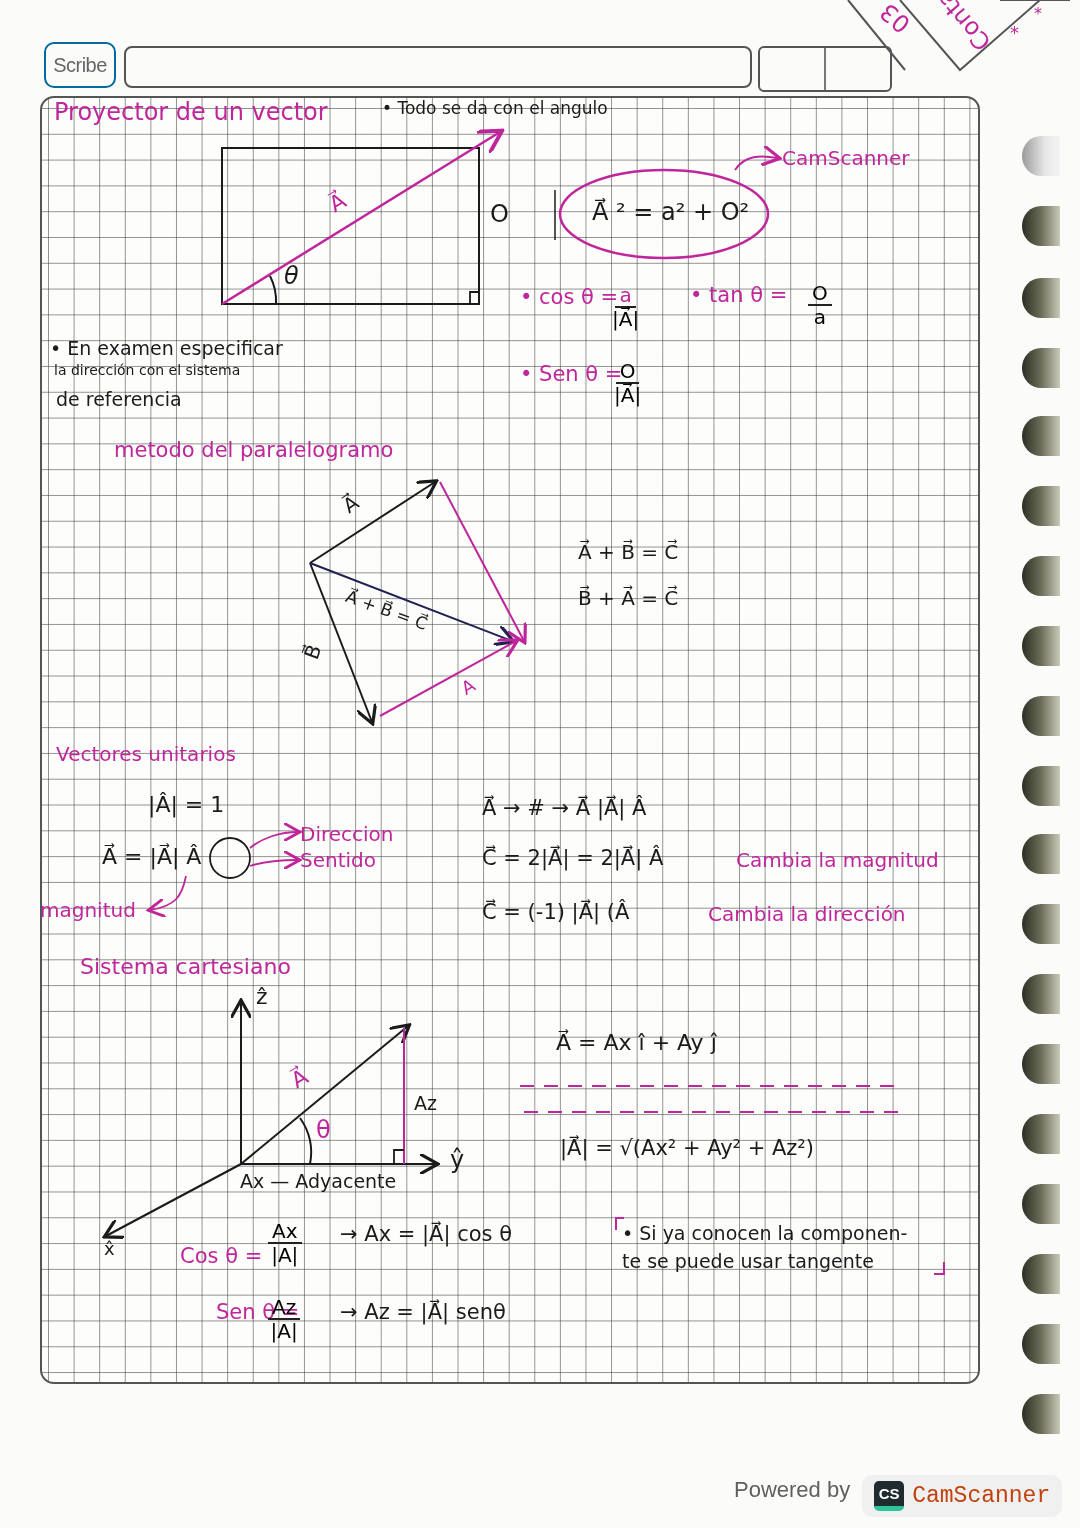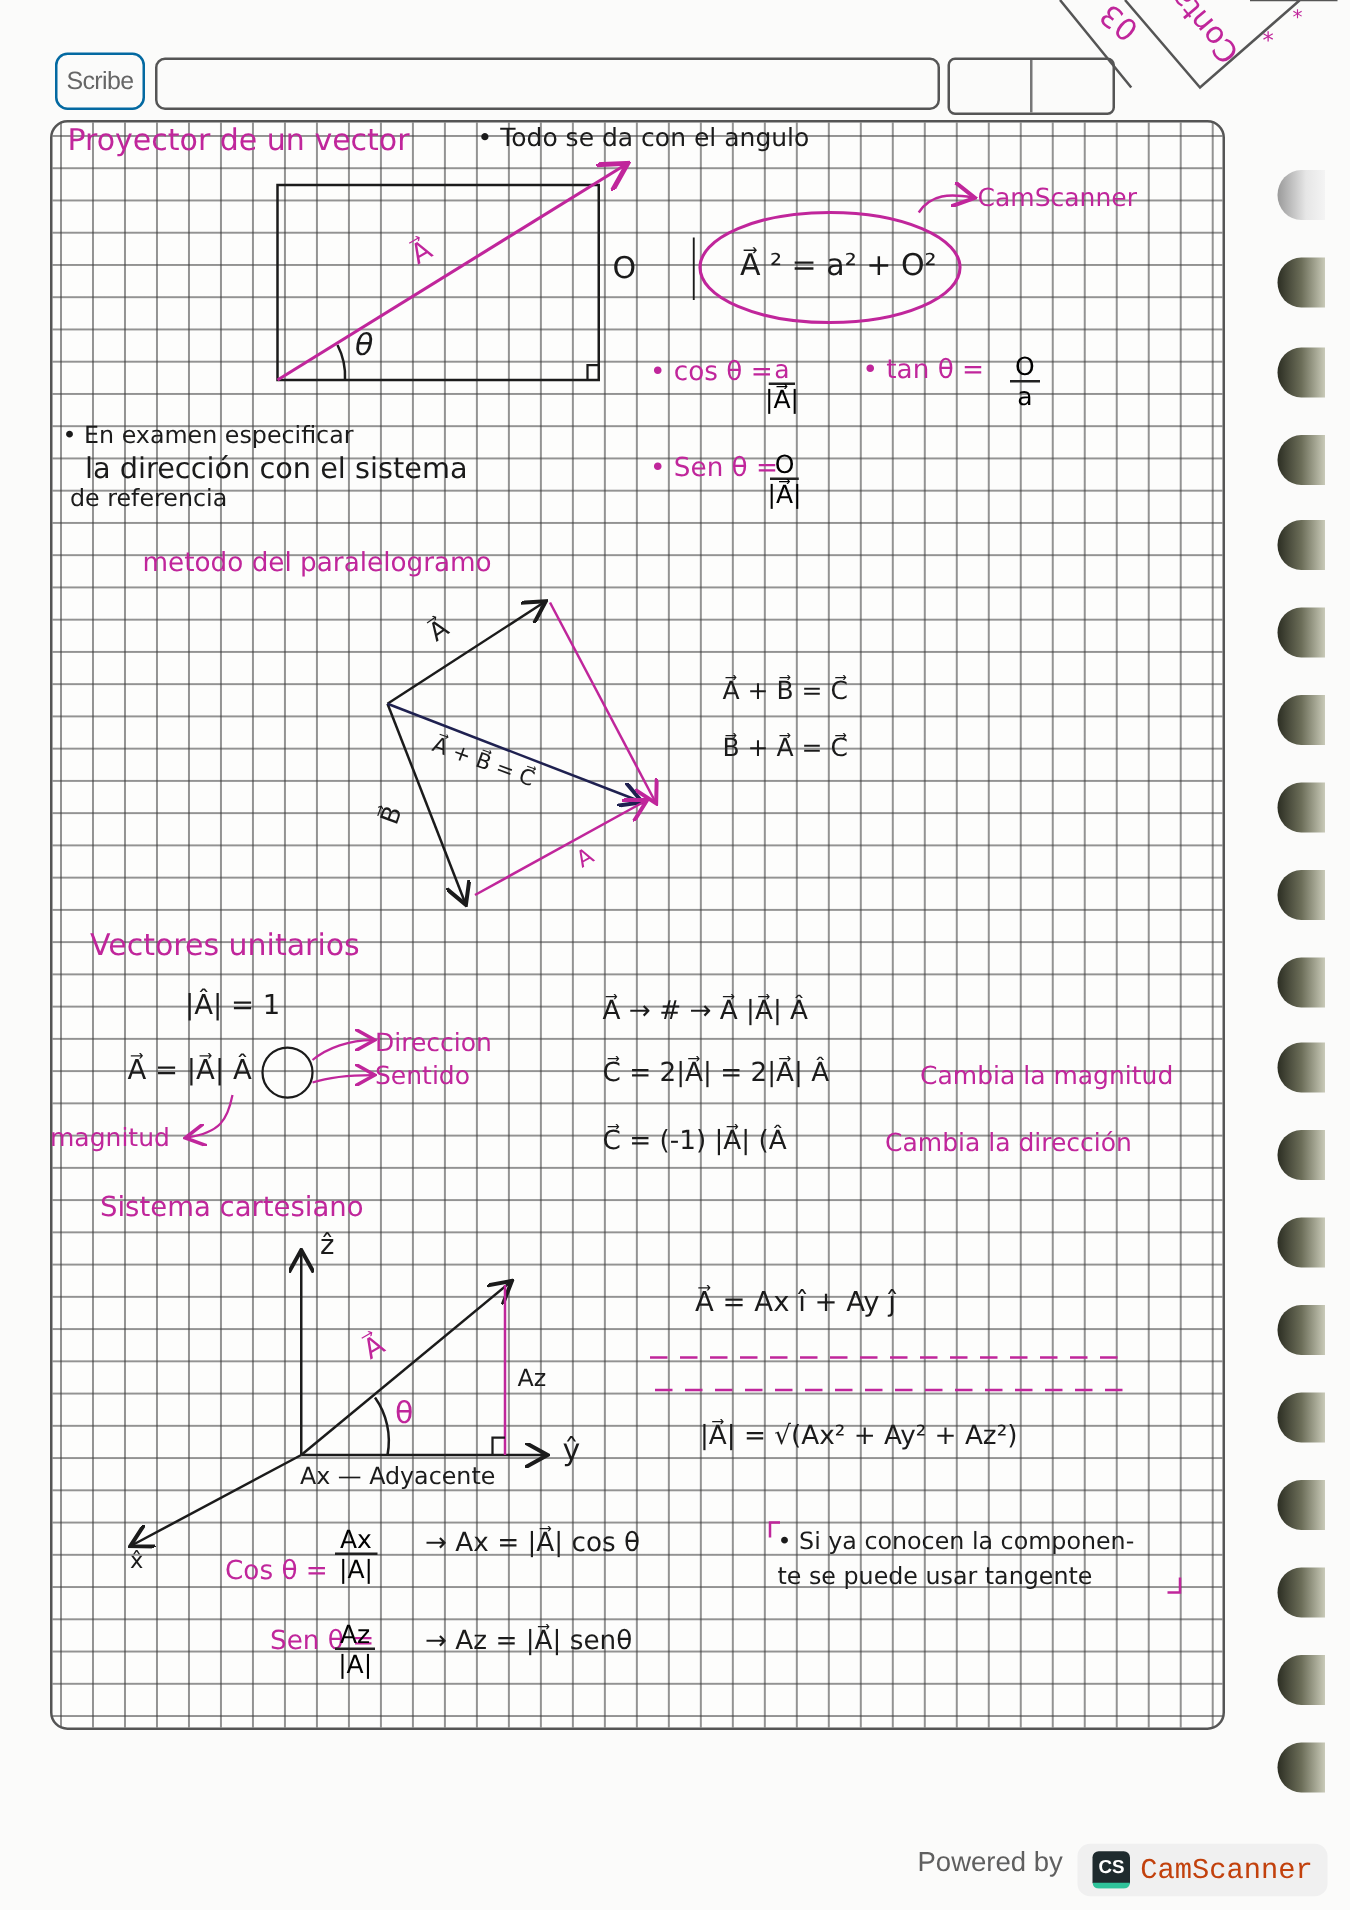--- a/index.html
+++ b/index.html
@@ -124,21 +124,21 @@
 
     <path d="M520 1086 L900 1086" stroke="#c0269b" stroke-width="2" stroke-dasharray="14 10"></path>
     <path d="M524 1112 L904 1112" stroke="#c0269b" stroke-width="2" stroke-dasharray="14 10"></path>
 
     <line x1="555" y1="190" x2="555" y2="240" stroke="#1b1b1b" stroke-width="1.5"></line>
     <path d="M616 1230 L616 1218 L624 1218" stroke="#c0269b" stroke-width="2" fill="none"></path>
     <path d="M944 1262 L944 1274 L934 1274" stroke="#c0269b" stroke-width="2" fill="none"></path>
   </svg>
 
   <span class="txt pink" style="left:54px;top:98px;font-size:24px;">Proyector de un vector</span>
-  <span class="txt" style="left:382px;top:98px;font-size:20px;">• Todo se da con el angulo</span>
+  <span class="txt" style="left:382px;top:98px;font-size:17px;">• Todo se da con el angulo</span>
   <span class="txt pink" style="left:330px;top:190px;font-size:22px;transform:rotate(-30deg);">A⃗</span>
   <span class="txt" style="left:284px;top:262px;font-size:24px;font-style:italic;">θ</span>
   <span class="txt" style="left:490px;top:200px;font-size:24px;">O</span>
 
   <span class="txt pink" style="left:782px;top:146px;font-size:20px;">CamScanner</span>
   <span class="txt" style="left:592px;top:198px;font-size:24px;">A⃗ ² = a² + O²</span>
 
   <span class="txt pink" style="left:520px;top:285px;font-size:21px;">• cos θ =</span>
   <div class="frac" style="left:612px;top:284px;">
     <span class="num pink">a</span>
@@ -150,33 +150,33 @@
     <span class="den">a</span>
   </div>
   <span class="txt pink" style="left:520px;top:362px;font-size:21px;">• Sen θ =</span>
   <div class="frac" style="left:614px;top:360px;">
     <span class="num">O</span>
     <span class="den">|A⃗|</span>
   </div>
 
   <div>
     <span class="txt" style="left:50px;top:337px;font-size:19px;">• En examen especificar</span>
-    <span class="txt" style="left:68px;top:362px;font-size:23px;">la dirección con el sistema</span>
+    <span class="txt" style="left:54px;top:362px;font-size:14px;">la dirección con el sistema</span>
     <span class="txt" style="left:56px;top:388px;font-size:19px;">de referencia</span>
   </div>
 
   <span class="txt pink" style="left:114px;top:438px;font-size:21px;">metodo del paralelogramo</span>
   <span class="txt" style="left:344px;top:492px;font-size:20px;transform:rotate(-34deg);">A⃗</span>
   <span class="txt" style="left:306px;top:640px;font-size:20px;transform:rotate(-70deg);">B⃗</span>
   <span class="txt" style="left:344px;top:600px;font-size:17px;transform:rotate(20deg);">A⃗ + B⃗ = C⃗</span>
   <span class="txt pink" style="left:462px;top:676px;font-size:18px;transform:rotate(-30deg);">A</span>
   <span class="txt" style="left:578px;top:540px;font-size:20px;">A⃗ + B⃗ = C⃗</span>
   <span class="txt" style="left:578px;top:586px;font-size:20px;">B⃗ + A⃗ = C⃗</span>
 
-  <span class="txt pink" style="left:72px;top:742px;font-size:24px;">Vectores unitarios</span>
+  <span class="txt pink" style="left:56px;top:742px;font-size:20px;">Vectores unitarios</span>
   <span class="txt" style="left:148px;top:792px;font-size:22px;">|Â| = 1</span>
   <span class="txt" style="left:102px;top:844px;font-size:22px;">A⃗ = |A⃗| Â</span>
   <span class="txt pink" style="left:300px;top:822px;font-size:20px;">Direccion</span>
   <span class="txt pink" style="left:300px;top:848px;font-size:20px;">Sentido</span>
   <span class="txt pink" style="left:40px;top:898px;font-size:20px;">magnitud</span>
 
   <span class="txt" style="left:482px;top:796px;font-size:21px;">A⃗ → # → A⃗ |A⃗| Â</span>
   <span class="txt" style="left:482px;top:846px;font-size:21px;">C⃗ = 2|A⃗| = 2|A⃗| Â</span>
   <span class="txt pink" style="left:736px;top:848px;font-size:20px;">Cambia la magnitud</span>
   <span class="txt" style="left:482px;top:900px;font-size:21px;">C⃗ = (-1) |A⃗| (Â</span>

